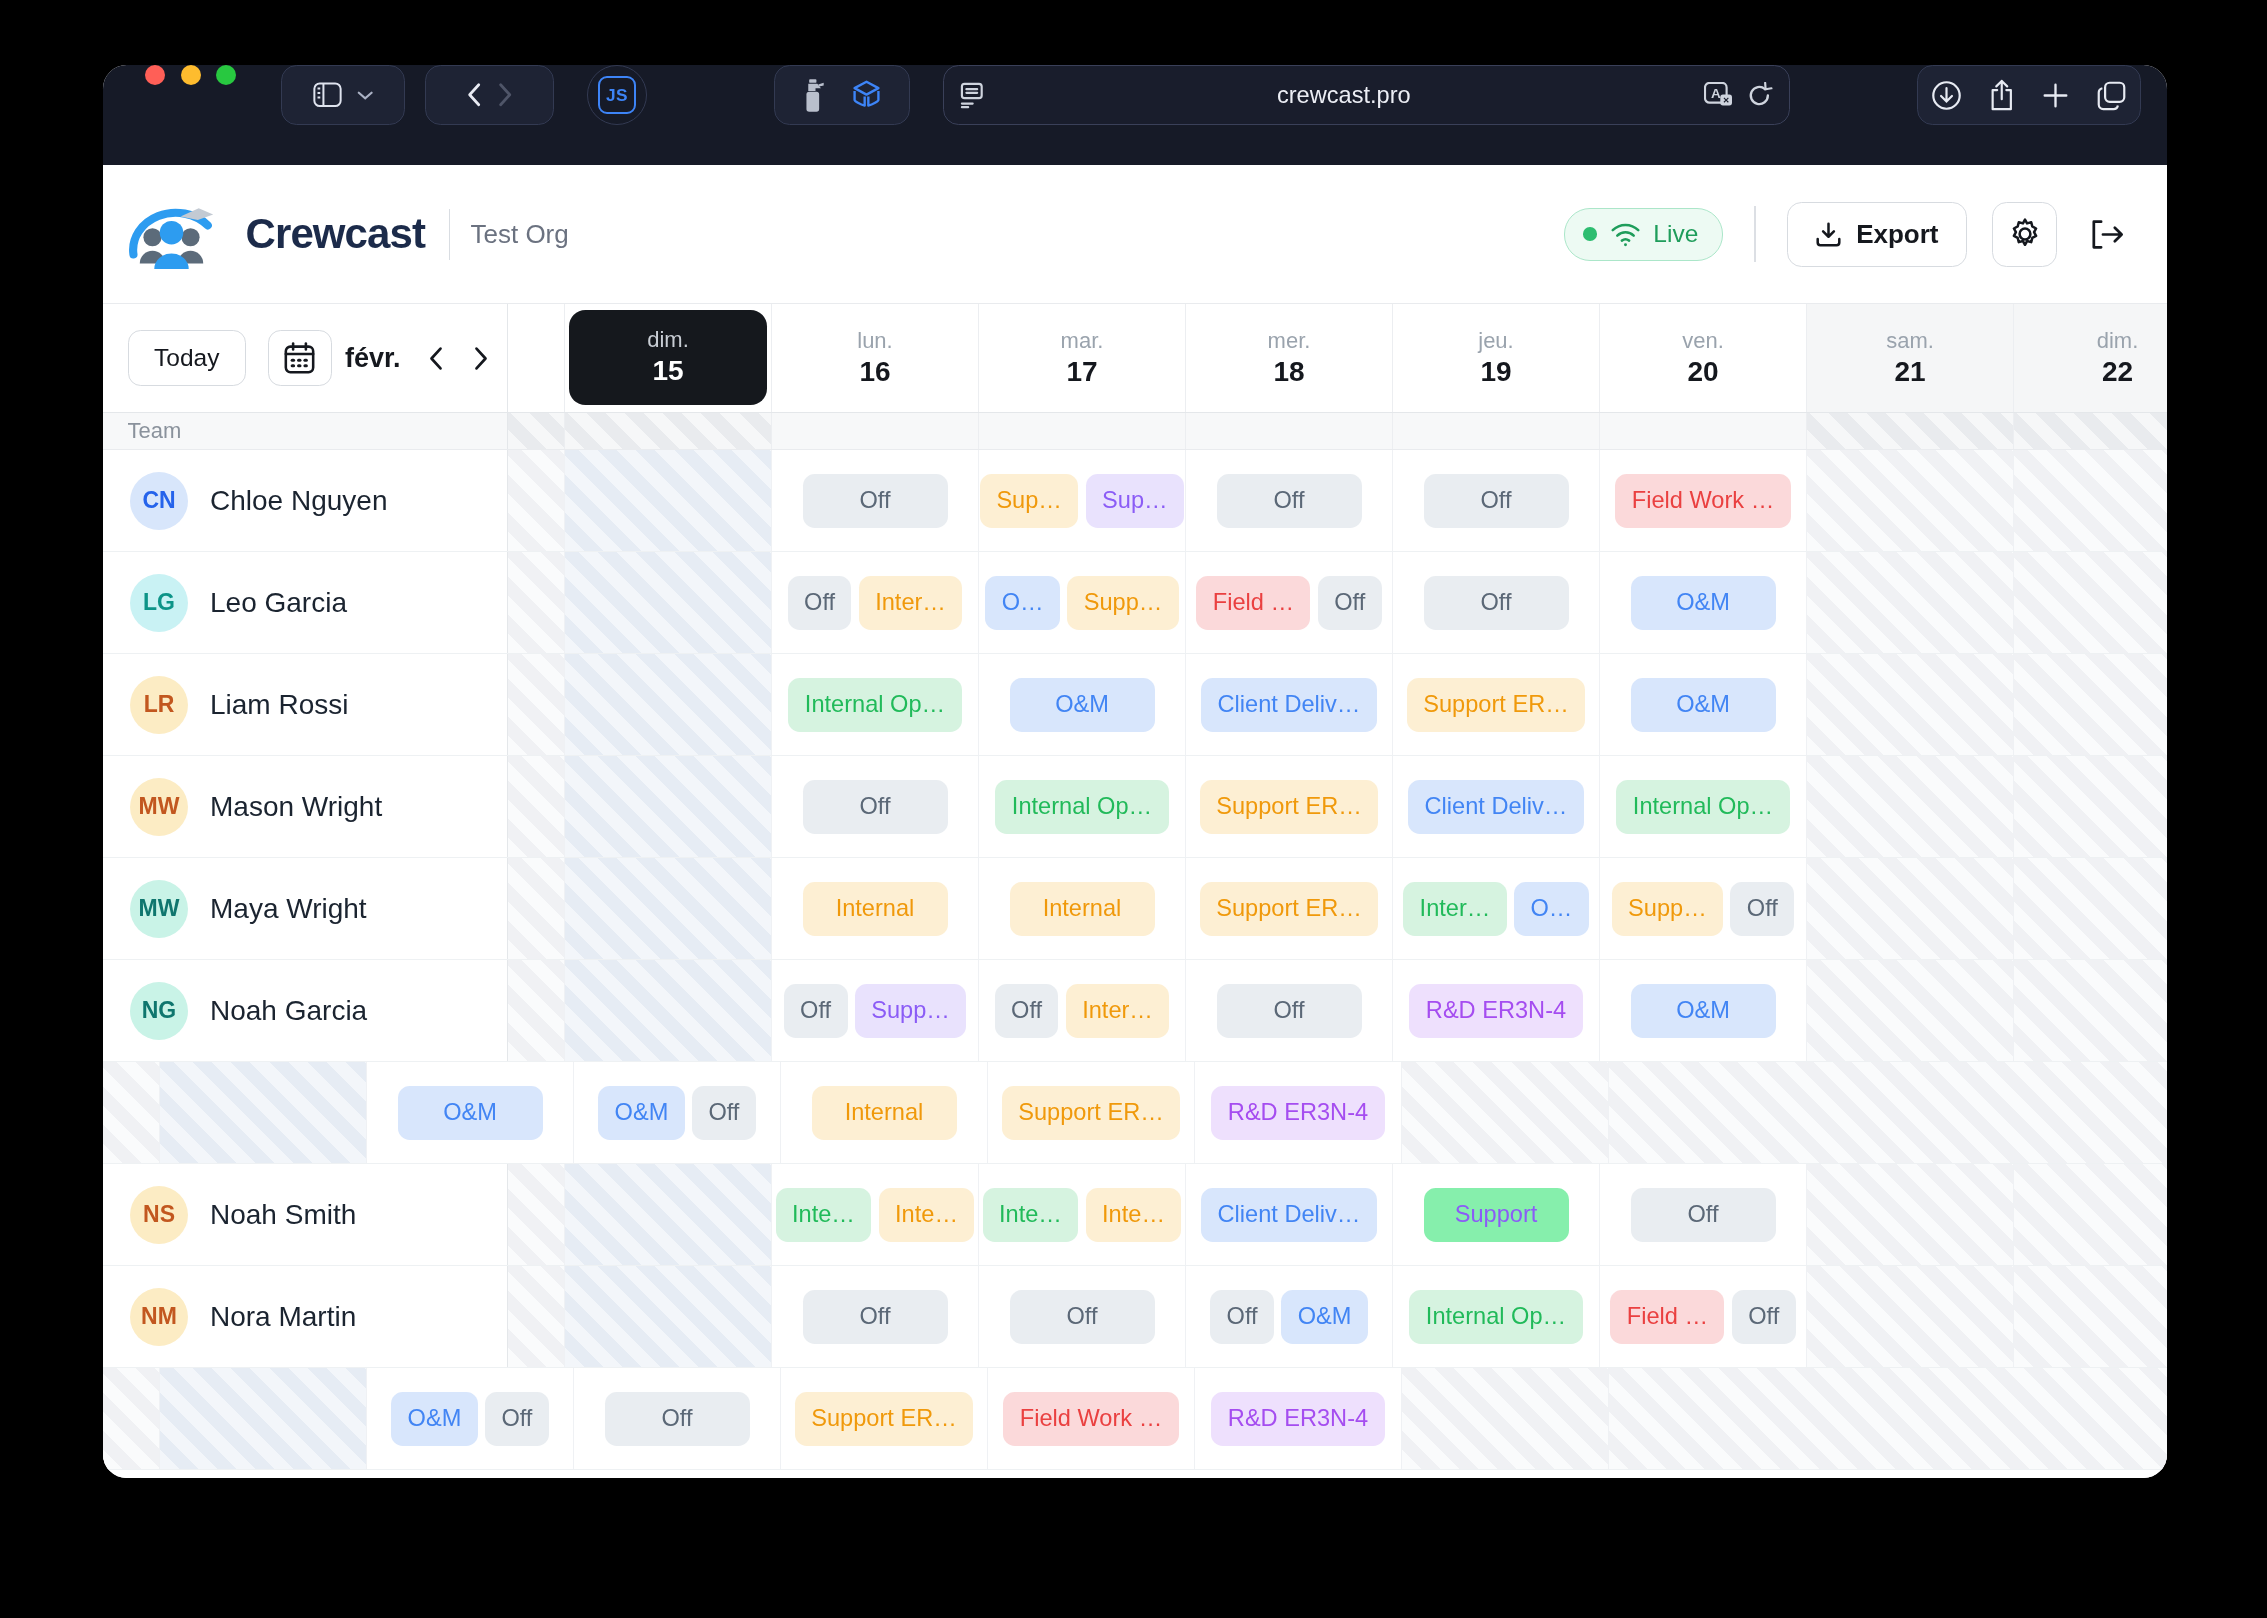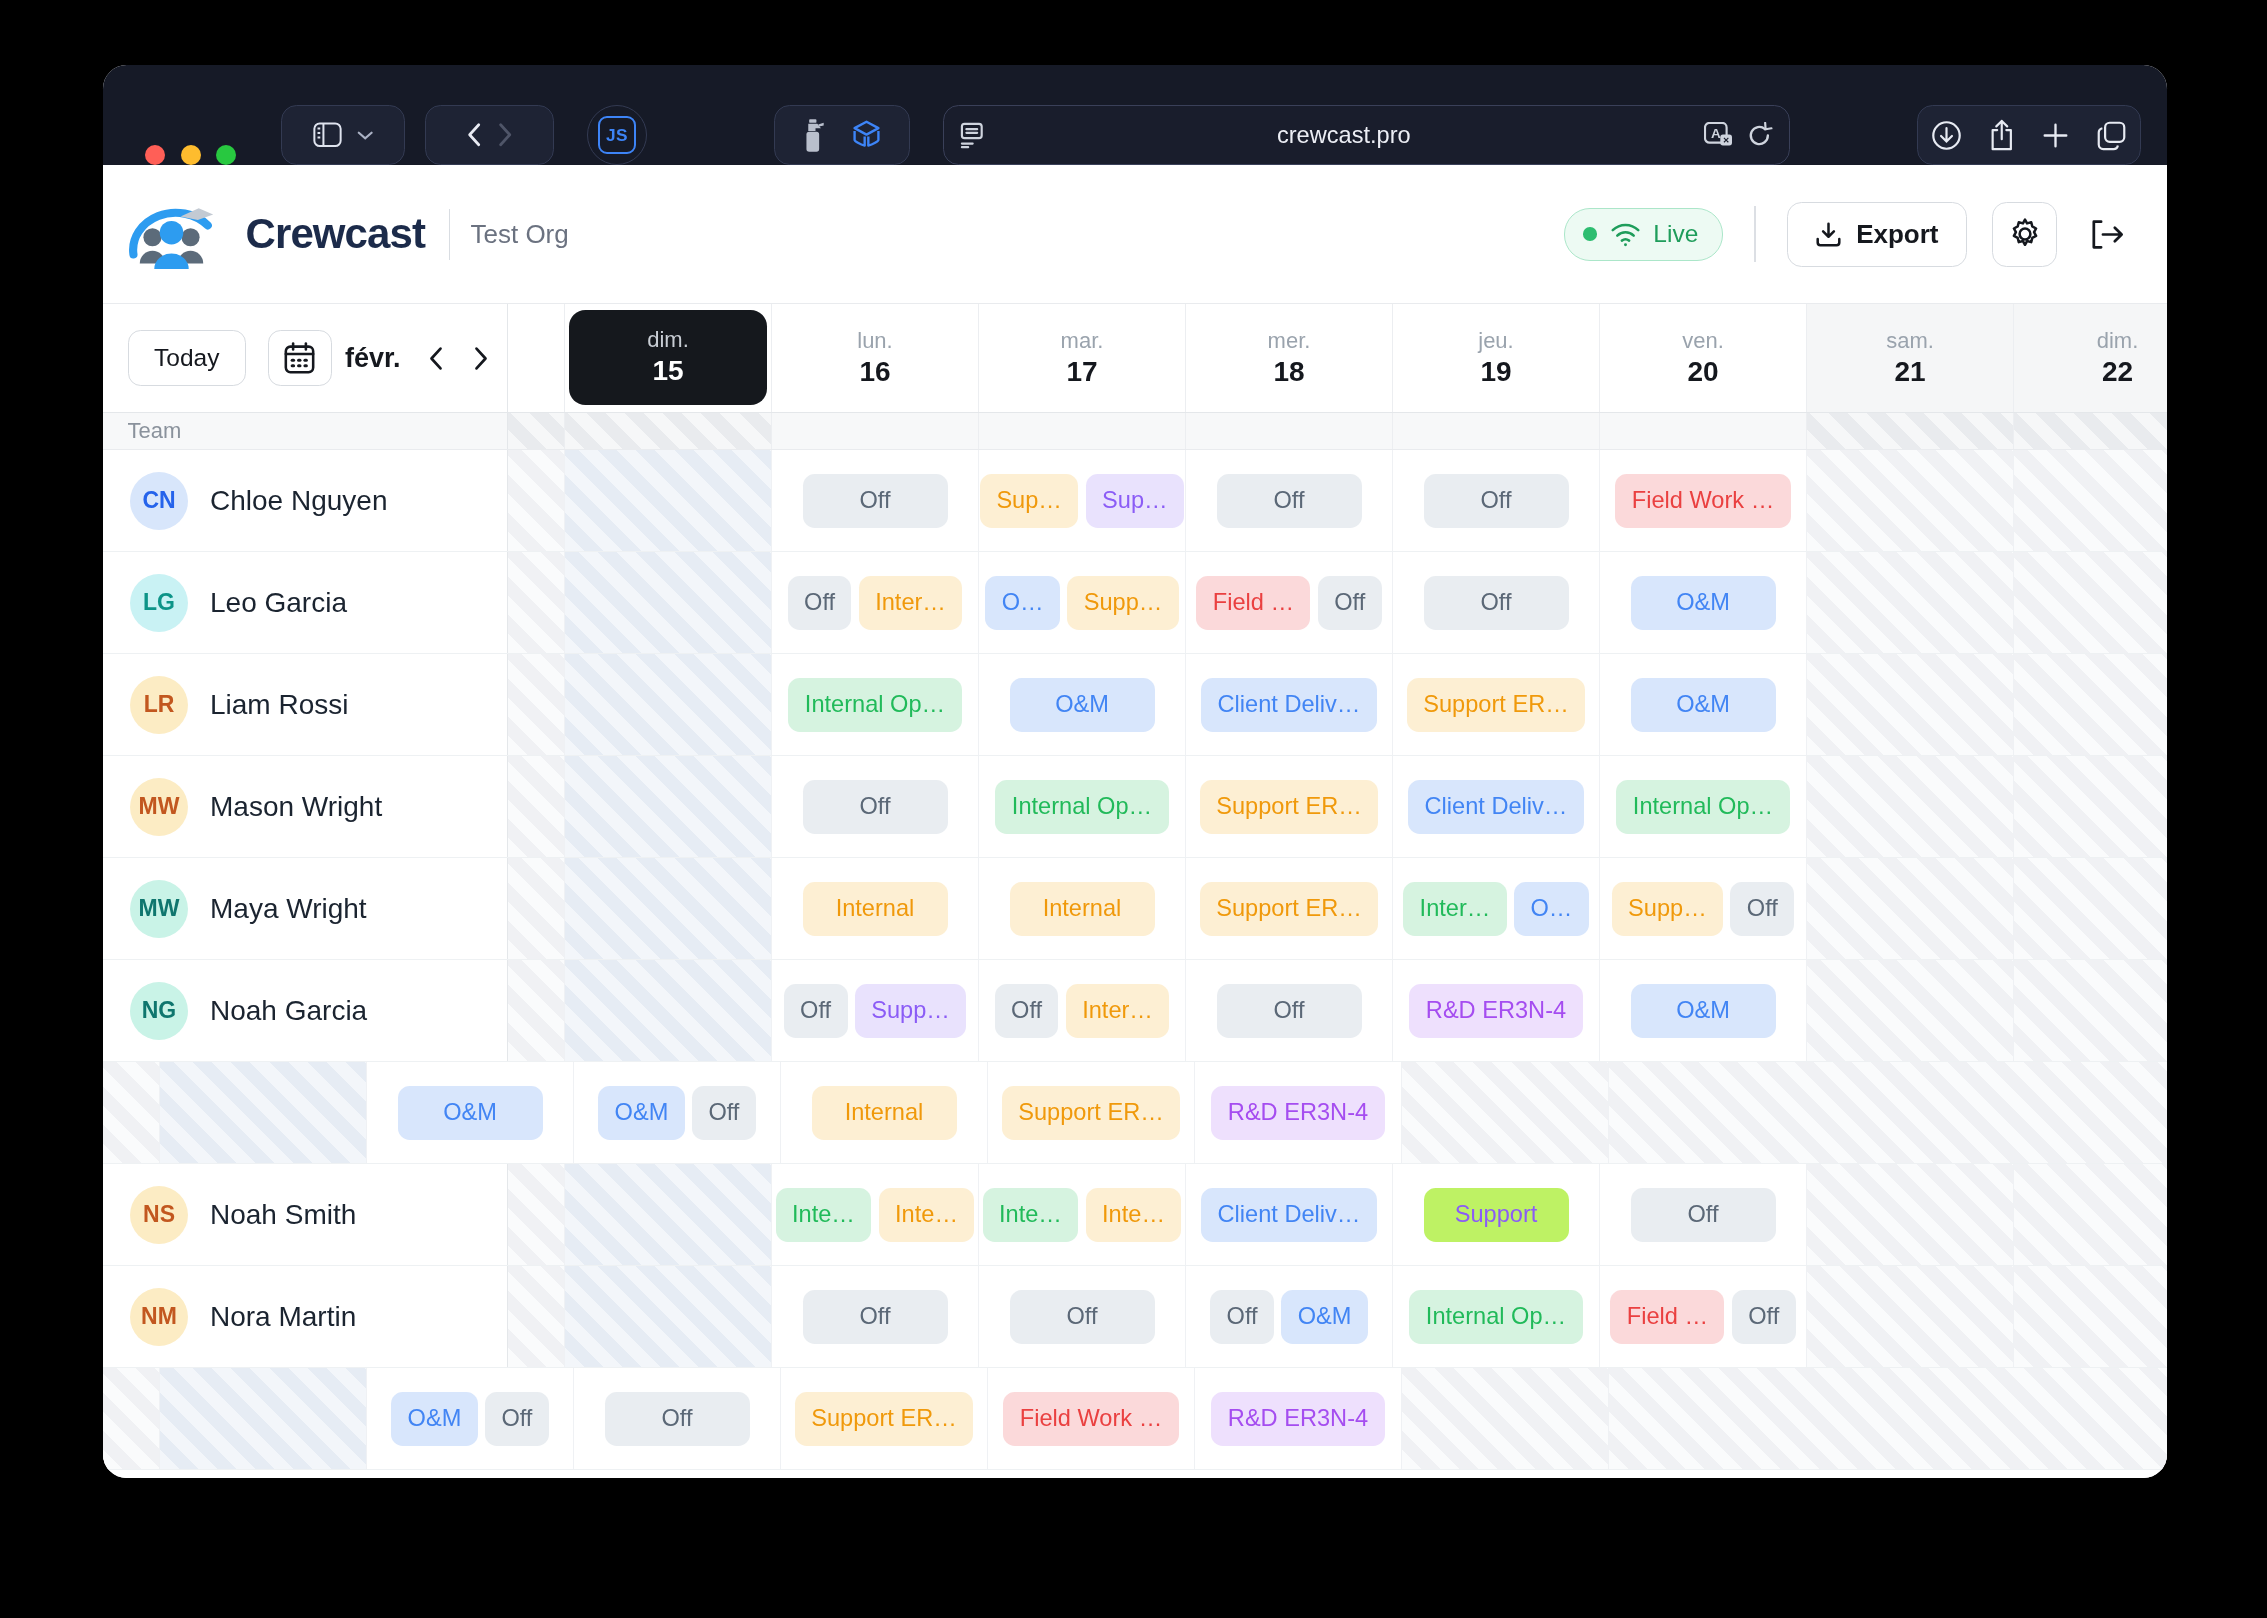--- a/index.html
+++ b/index.html
@@ -1,21 +1,21 @@
 <!DOCTYPE html>
 <html style="font-size:14.5px"><head>
 <meta charset="utf-8">
 <style>
   * { margin:0; padding:0; box-sizing:border-box; }
   html,body { width:2267px; height:1618px; background:#000; font-family:"Liberation Sans", sans-serif; }
   .screen { position:relative; width:2267px; height:1618px; background:#000; overflow:hidden; }
   .window { position:absolute; left:103px; top:65px; width:2064px; height:1413px; border-radius:23.6px; overflow:hidden; background:#fff; display:flex; flex-direction:column; }
 
   
-  .chrome { height:100px; flex:0 0 100px; background:#161a27; display:flex; align-items:flex-end; padding:0 26px 0 42px; }
+  .chrome { height:100px; flex:0 0 100px; background:#161a27; display:flex; align-items:flex-start; padding:0 26px 0 42px; }
   .lights { display:flex; gap:15.5px; align-items:center; }
   .light { width:20px; height:20px; border-radius:50%; }
   .light.red{ background:#ff5f57; } .light.yellow{ background:#febc2e; } .light.green{ background:#28c840; }
   .cgroup { height:60px; background:#1e2334; border:0.9px solid #333a52; border-radius:15.5px; display:flex; align-items:center; justify-content:center; gap:14.5px; color:#dfe3ee; }
   .g-sidebar { width:124px; margin-left:45px; }
   .g-nav { width:129px; margin-left:20px; }
   .js-badge { width:60px; height:60px; margin-left:33px; border:0.9px solid #333a52; border-radius:50%; display:flex; align-items:center; justify-content:center; }
   .js-inner { width:38px; height:38px; border:2.7px solid #3d84f7; border-radius:9px; color:#3d84f7; font-size:17.3px; font-weight:bold; display:flex; align-items:center; justify-content:center; letter-spacing:0.5px;}
   .g-ext { width:136px; margin-left:127px; gap:25.5px; }
   .urlbar { width:847px; height:60px; margin-left:33px; background:#191d2c; border:0.9px solid #3a4059; border-radius:15.5px; display:flex; align-items:center; padding:0 16.4px; color:#e8eaf2; }
@@ -540,21 +540,21 @@
             <div class="chip" style="background: rgb(253, 239, 211); color: rgb(240, 153, 11);">Inte…</div>
           </div>
           <div class="cell">
             <div class="chip" style="background: rgb(214, 243, 224); color: rgb(33, 186, 90);">Inte…</div>
             <div class="chip" style="background: rgb(253, 239, 211); color: rgb(240, 153, 11);">Inte…</div>
           </div>
           <div class="cell">
             <div class="chip single" style="background: rgb(216, 230, 252); color: rgb(66, 133, 244);">Client Deliv…</div>
           </div>
           <div class="cell">
-            <div class="chip single" style="background: #bef264; color: rgb(139, 92, 246);">Support</div>
+            <div class="chip single" style="background: #86efac; color: rgb(139, 92, 246);">Support</div>
           </div>
           <div class="cell">
             <div class="chip single" style="background: rgb(233, 237, 241); color: rgb(91, 104, 119);">Off</div>
           </div>
           <div class="cell strip-faint"></div>
           <div class="cell strip-faint"></div>
         </div>
         <div class="mrow">
           <div class="name-cell">
             <div class="avatar" style="background: rgb(252, 236, 196); color: rgb(194, 87, 31);">NM</div>

